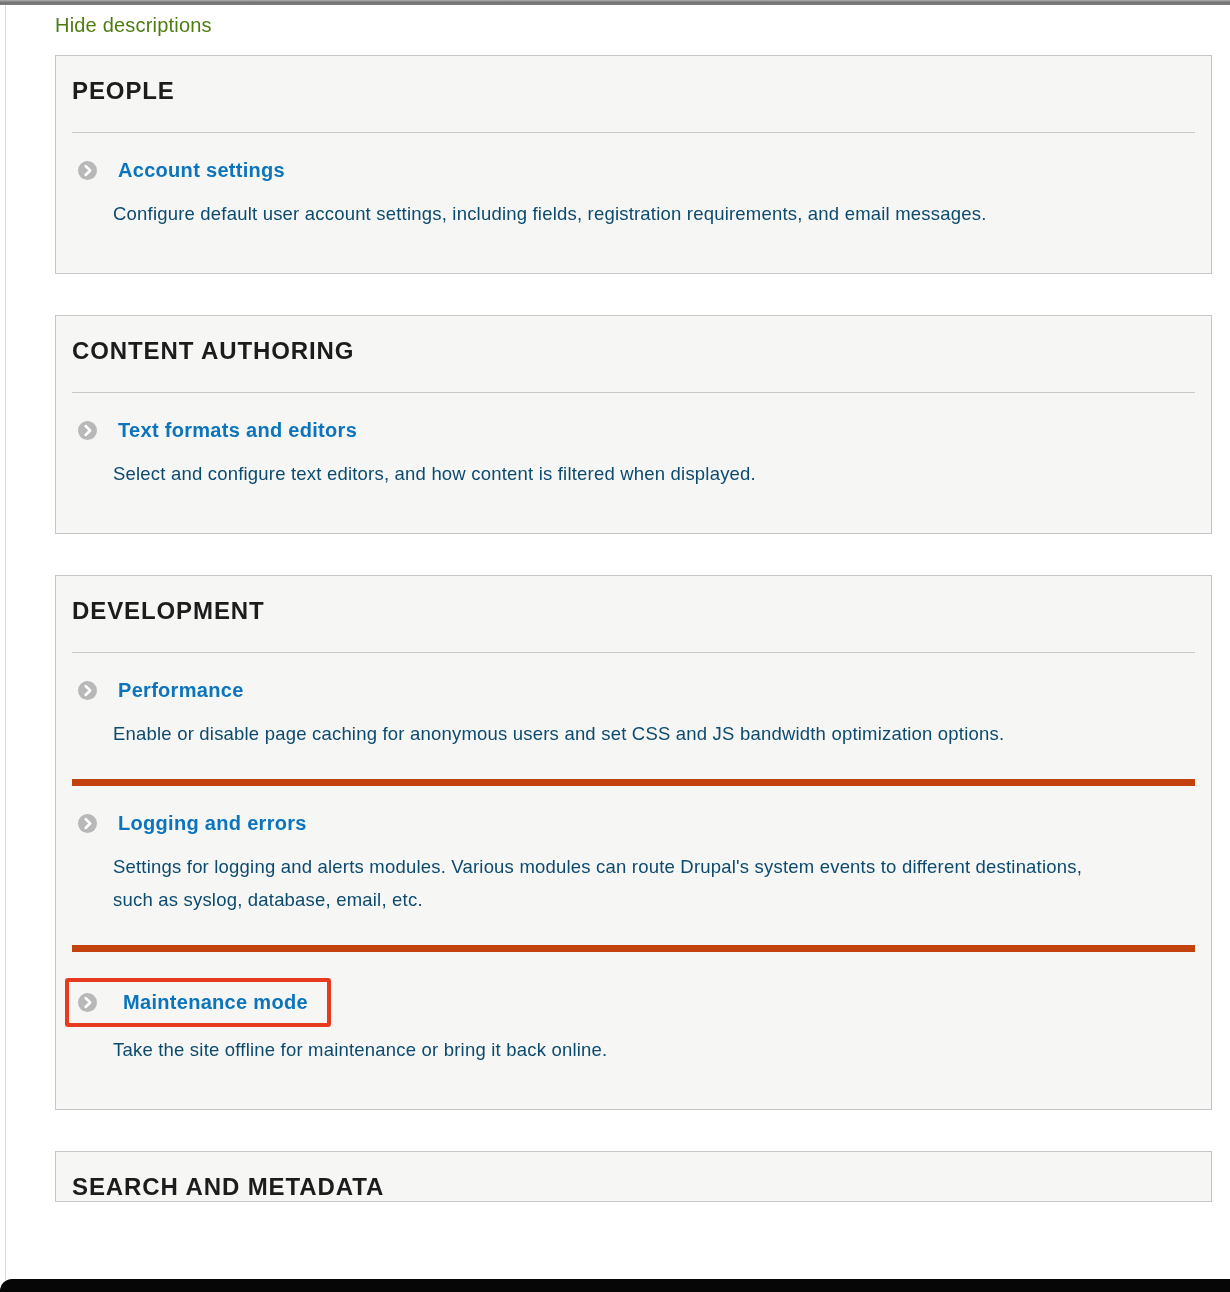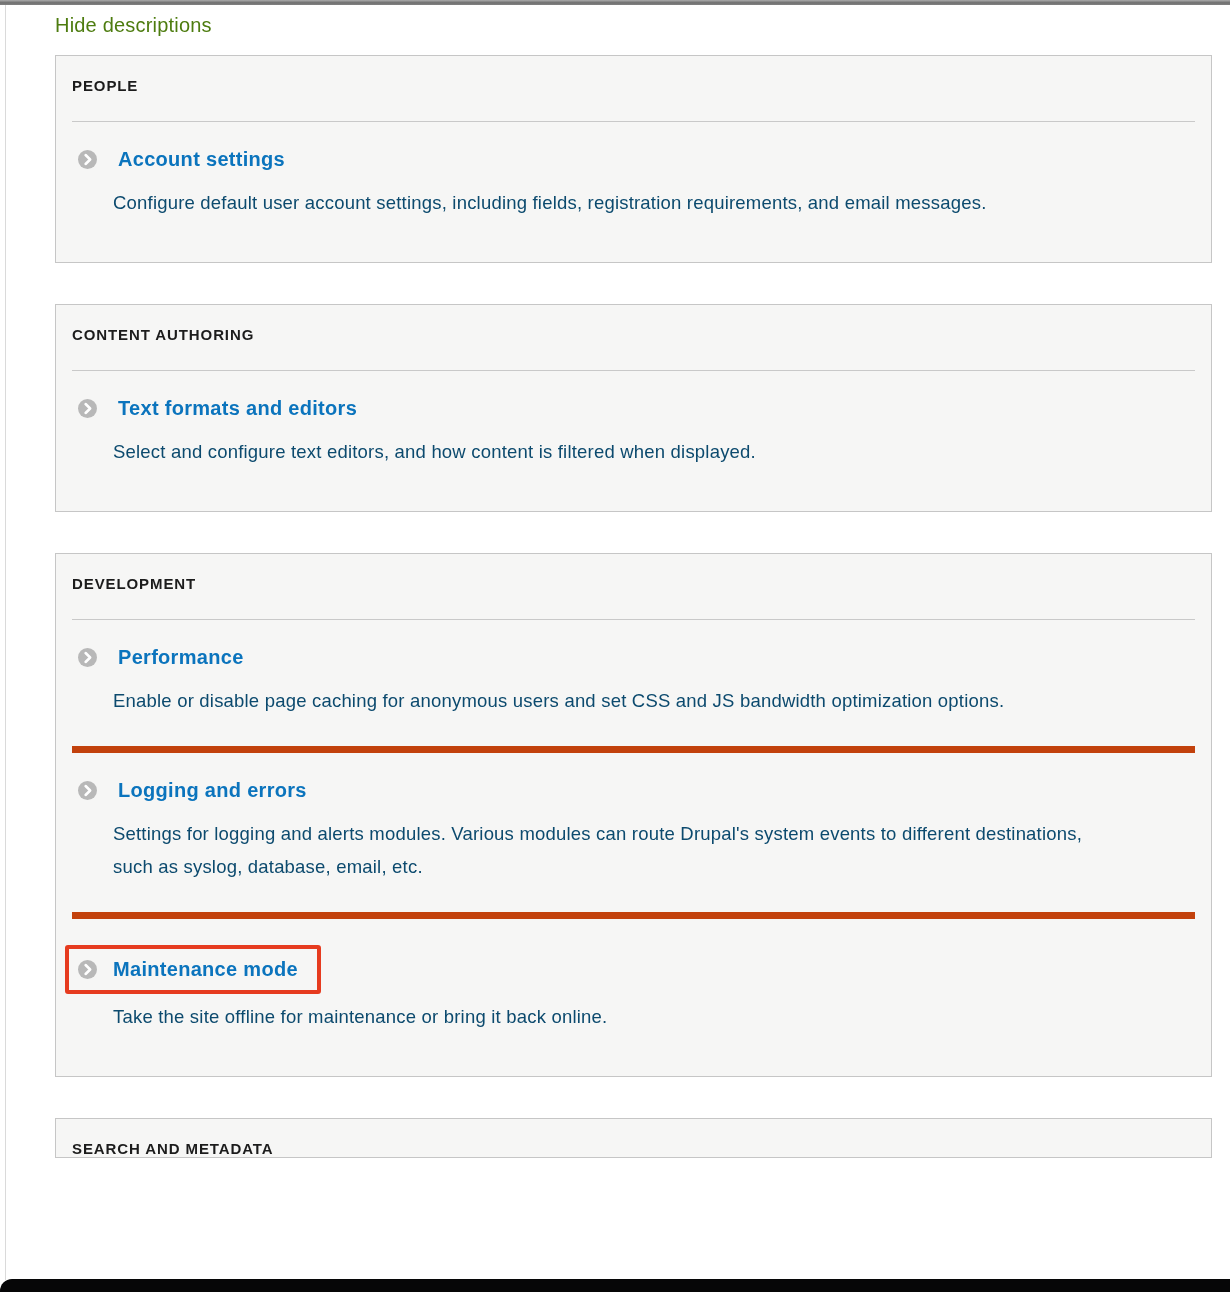--- a/index.html
+++ b/index.html
@@ -39,21 +39,21 @@
     cursor:pointer;
     margin-bottom:18px;
   }
   .panel {
     background:#f6f6f5;
     border:1px solid #c6c6c6;
     padding:0 16px;
     margin-bottom:41px;
   }
   .panel-title {
-    font-size:15px;
+    font-size:24px;
     font-weight:bold;
     color:#1c1c1c;
     letter-spacing:0.9px;
     padding-top:21px;
   }
   .panel-title-divider {
     border-bottom:1px solid #c9c9c9;
     margin-top:27px;
   }
   .item {
@@ -85,21 +85,21 @@
     color:#0c4a6e;
     font-size:18.5px;
     letter-spacing:0.2px;
     line-height:33px;
     max-width:1010px;
   }
   
   .highlight-box {
     display:inline-flex;
     align-items:center;
-    gap:16px;
+    gap:26px;
     border:4px solid #e63b1f;
     border-radius:3px;
     padding:9px 19px 9px 9px;
     margin-left:-7px;
   }
   .item.highlighted .item-desc { margin-top:6px; }
 </style>
 </head>
 <body>
 

